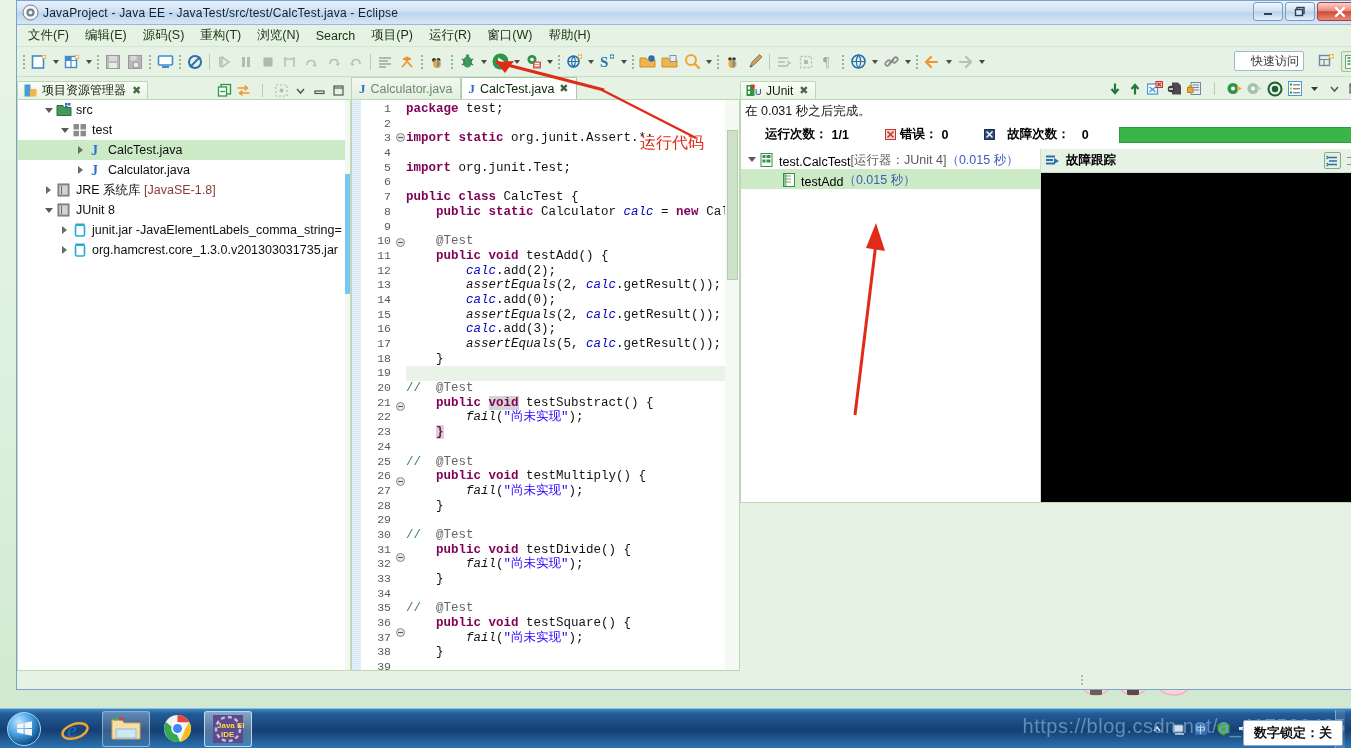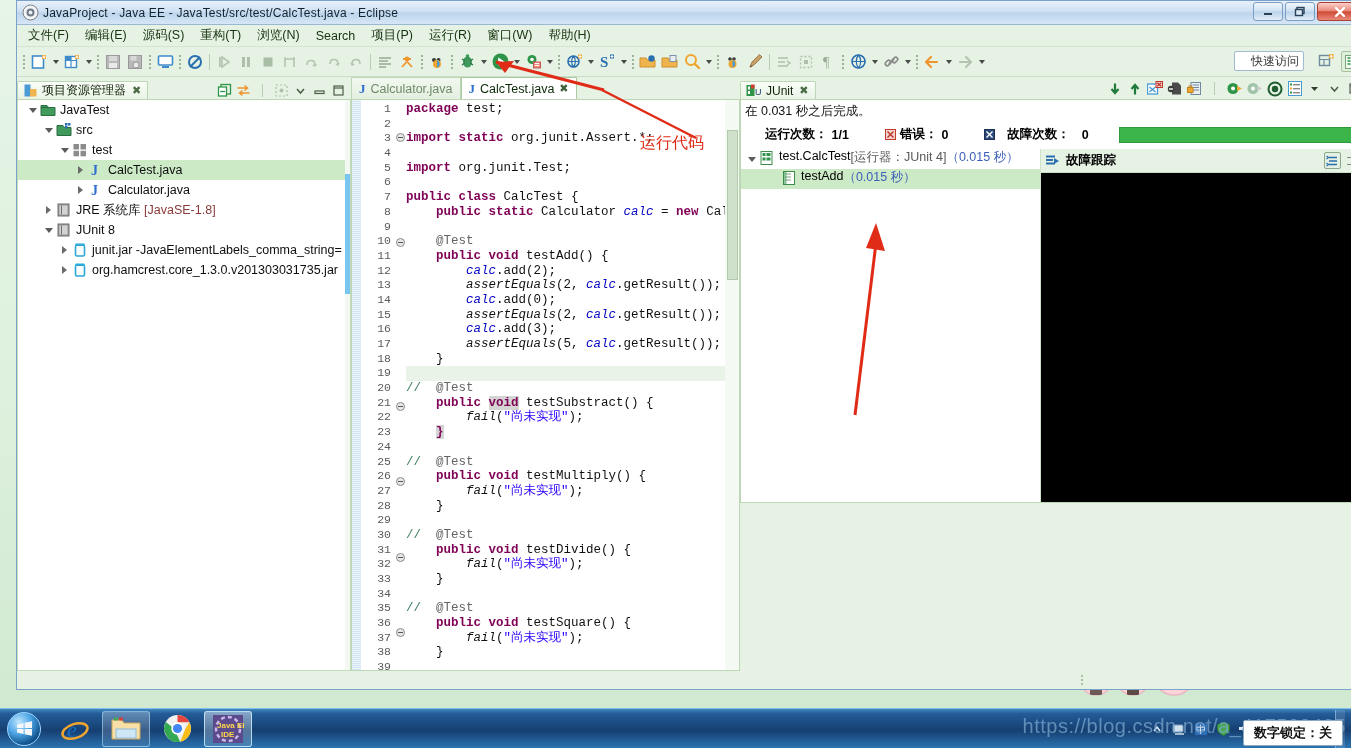--- a/index.html
+++ b/index.html
@@ -197,21 +197,21 @@
     margin-left:auto; width:240px; height:16px; background:#3bb44a; border:1px solid #2f9a3c;
   }
   #junit-split { flex:1; display:flex; min-height:0; }
   #junit-tree { width:300px; flex:0 0 300px; border-right:1px solid #cfe0cb; background:#fff; }
   #junit-trace { flex:1; display:flex; flex-direction:column; background:#000000;font-weight:bold; }
   .jtrace-head {
     height:24px; display:flex; align-items:center; gap:5px; padding:0 4px;
     background:#e6f2e4; border-bottom:1px solid #cbdfc8; font-size:12.5px;
   }
   .jtrace-tools { margin-left:auto; display:flex; gap:3px; align-items:center; }
-  .jrow { height:20px; display:flex; align-items:flex-start; font-size:12.5px; white-space:nowrap; padding-right:4px; }
+  .jrow { height:20px; display:flex; align-items:flex-end; font-size:12.5px; white-space:nowrap; padding-right:4px; }
   .jrow.selected { background:#cdeac6; }
   .jrow .gray { color:#5a5a5a; }
   .jrow .blue { color:#3a5fb8; }
   #junit-fastview {
     position:absolute; right:0; top:24px; width:22px; height:22px;
     border:1px solid #a8c09f; background:#dff0da; display:flex;align-items:center;justify-content:center;
   }
 
   
   #editor-bottom-strip { height:18px; flex:0 0 18px; background:#e6f2e4; position:relative; }
@@ -662,31 +662,20 @@
           <div class="vt">
             <svg width="13" height="13" viewBox="0 0 13 13">
                 <rect x="2" y="2" width="9" height="9" fill="none" stroke="#4c5e49" stroke-width="1.2"></rect>
                 <path d="M2 4h9" stroke="#4c5e49" stroke-width="1.2"></path>
               </svg>
           </div>
         </div>
       </div>
       <div id="explorer-body">
         <div id="tree-rows">
-            <div class="tree-row">
-              <span style="width: 8px; flex: 0 0 auto; height: 20px;"></span>
-              <span class="twisty open"></span>
-              <span class="ticon">
-                <svg width="16" height="16" viewBox="0 0 16 16">
-                  <path d="M1 3.5 h6 l1.5 2 H15 v8 H1z" fill="#3f9a5c" stroke="#2b6d41"></path>
-                  <path d="M1 5.5 h14" stroke="#2b6d41"></path>
-                </svg>
-              </span>
-              <span class="tlabel">JavaTest</span>
-            </div>
             <div class="tree-row">
               <span style="width: 24px; flex: 0 0 auto; height: 20px;"></span>
               <span class="twisty open"></span>
               <span class="ticon">
                 <svg width="16" height="16" viewBox="0 0 16 16">
                   <path d="M1 3.5 h6 l1.5 2 H15 v8 H1z" fill="#3f9a5c" stroke="#2b6d41"></path>
                   <rect x="9" y="1" width="2.5" height="2.5" fill="#2a6fb0"></rect>
                   <rect x="12" y="1" width="2.5" height="2.5" fill="#2a6fb0"></rect>
                   <rect x="9" y="3.8" width="2.5" height="2.5" fill="#2a6fb0"></rect>
                 </svg>

